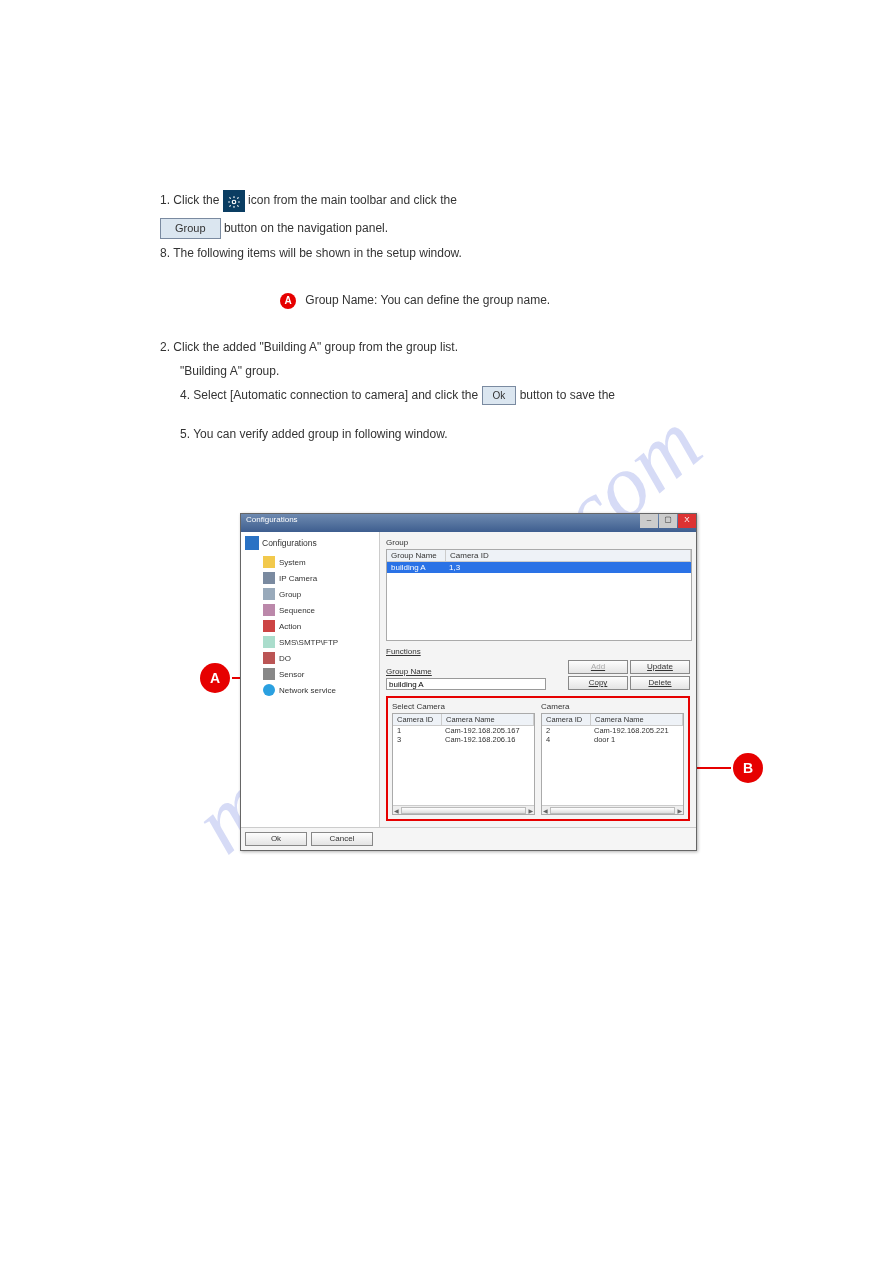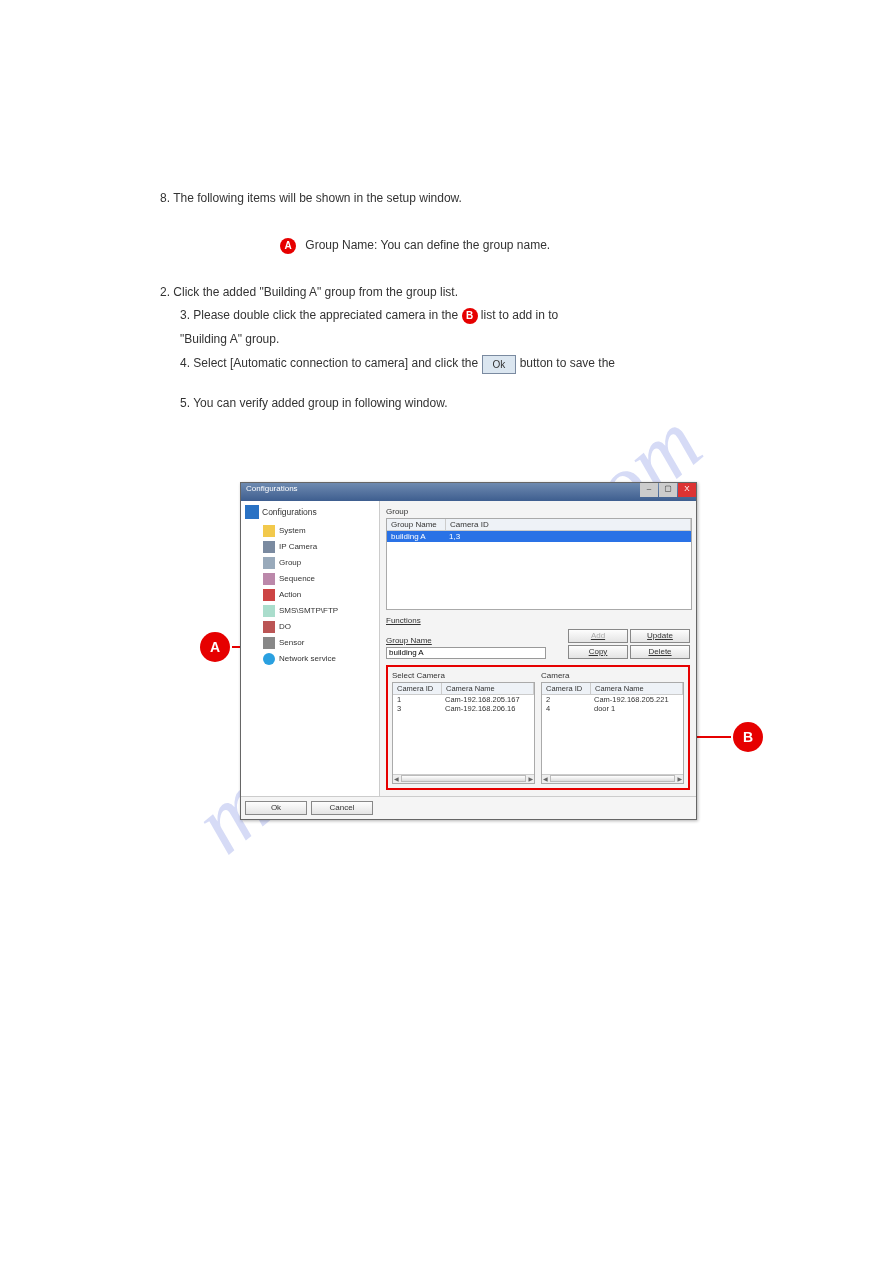--- a/index.html
+++ b/index.html
@@ -299,38 +299,47 @@
     background: #e60000;
   }
 </style>
 </head>
 <body>
 
 <div class="watermark">manualshive.com</div>
 
 <div class="page">
 
+  <div class="para">
+    <span>1. Click the </span>
+    <span class="gear-icon">
+      <svg width="14" height="14" viewBox="0 0 24 24" style="vertical-align:middle">
+        <circle cx="12" cy="12" r="3" fill="none" stroke="#fff" stroke-width="2"></circle>
+        <path d="M12 2v3M12 19v3M4.2 4.2l2.1 2.1M17.7 17.7l2.1 2.1M2 12h3M19 12h3M4.2 19.8l2.1-2.1M17.7 6.3l2.1-2.1" stroke="#fff" stroke-width="2"></path>
+      </svg>
+    </span>
+    <span> icon from the main toolbar and click the</span>
+  </div>
+  <div class="para">
+    <span class="btn-flat">Group</span>
+    <span> button on the navigation panel.</span>
+  </div>
 
   <div class="para" style="margin-bottom:30px">8. The following items will be shown in the setup window.</div>
 
   <div class="para" style="padding-left:120px; margin-bottom:30px">
     <span class="callout-circle">A</span>
     <span style="margin-left:6px">Group Name: You can define the group name.</span>
   </div>
 
   <div class="para" style="padding-left:0">
     <span>2. Click the added "Building A" group from the group list.</span>
   </div>
   <div style="height:0"></div>
 
-  <div class="step">
-    <span>3. Please double click the appreciated camera in the </span>
-    <span class="callout-circle">B</span>
-    <span> list to add in to</span>
-  </div>
   <div class="step">"Building A" group.</div>
 
   <div class="step" style="">
     <span>4. Select [Automatic connection to camera] and click the </span>
     <span class="btn-flat-sm">Ok</span>
     <span> button to save the</span>
   </div>
 
   <div class="step" style="margin-top:20px">5. You can verify added group in following window.</div>
 

